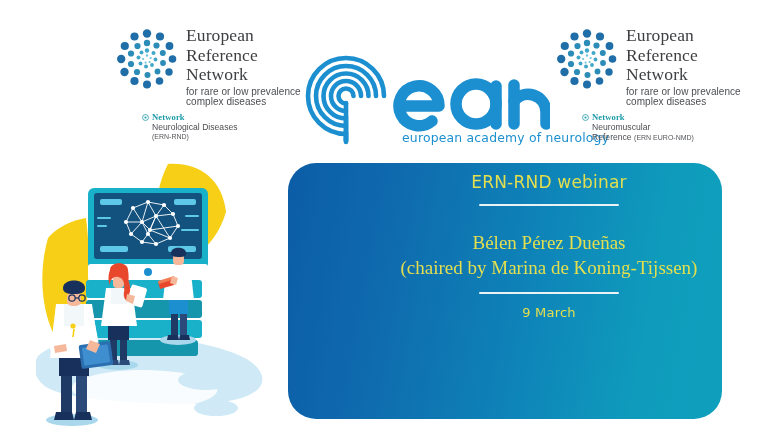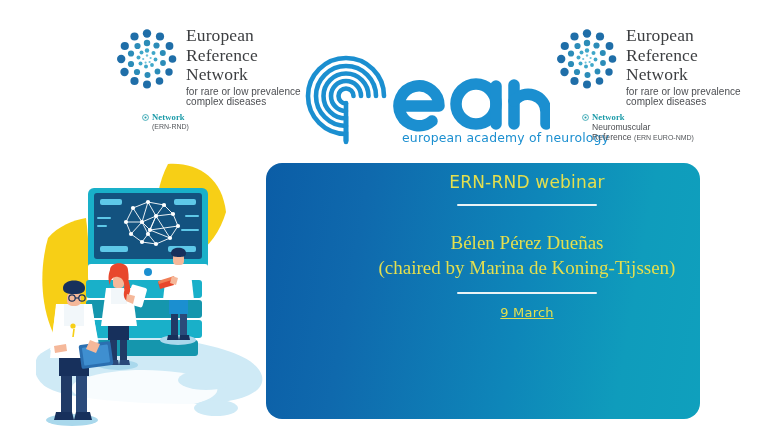--- a/index.html
+++ b/index.html
@@ -133,25 +133,25 @@
     position: absolute;
     left: -6px;
     top: 160px;
     width: 250px;
     height: 272px;
   }
 
   
   .panel {
     position: absolute;
-    left: 230px;
+    left: 252px;
     top: 163px;
     width: 434px;
     height: 256px;
-    border-radius: 16px;
+    border-radius: 28px;
     background: linear-gradient(100deg, #0b5da6 0%, #0f69ad 22%, #0e86b9 58%, #0f9cbc 82%, #0fa0bd 100%);
     overflow: hidden;
   }
   .panel-inner {
     position: absolute;
     left: 0; top: 0;
     width: 522px;
     height: 256px;
     display: flex;
     flex-direction: column;
@@ -196,21 +196,20 @@
     font-family: Liberation Serif, serif;
     white-space: nowrap;
   }
   .speaker .chair { display: block; }
   .date {
     margin-top: 11px;
     font-size: 13px;
     color: #e4df4e;
     letter-spacing: 0.2px;
     font-family: "DejaVu Sans", sans-serif;
-    text-decoration: underline;
   }
 </style>
 </head>
 <body>
 
 <div id="slide">
 
   <div class="logo-row">
 
     <div class="ern-logo left">
@@ -267,20 +266,21 @@
         <div class="ern-sub" style="margin-top:0">complex diseases</div>
       </div>
       <div class="ern-net">
         <div class="ern-net-head">
           <svg class="net-dot-icon" viewBox="0 0 10 10">
             <circle cx="5" cy="5" r="4.2" fill="none" stroke="#1b9aa8" stroke-width="1.1"></circle>
             <circle cx="5" cy="5" r="1.5" fill="#1b9aa8"></circle>
           </svg>
           <span class="ern-net-title">Network</span>
         </div>
+        <div class="ern-net-line">Neurological Diseases</div>
         <div class="ern-net-code">(ERN-RND)</div>
       </div>
     </div>
 
     <div class="ean-logo">
       <svg width="252" height="100" viewBox="0 0 252 100">
         <g fill="none" stroke="#1b8fd0" stroke-width="4.6" stroke-linecap="round">
           <path d="M86 50 A38 38 0 1 0 48 88 L48 95"></path>
           <path d="M78 50 A30 30 0 1 0 48 80"></path>
           <path d="M70.5 50 A22.5 22.5 0 1 0 48 72.5 L48 95"></path>

